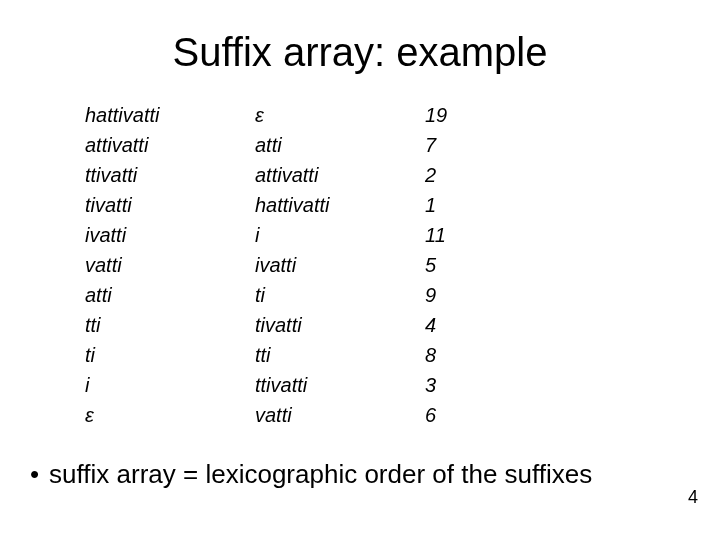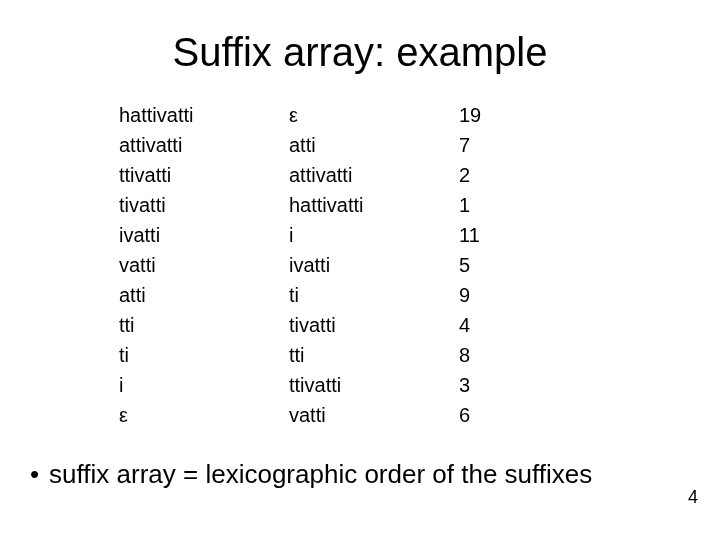--- a/index.html
+++ b/index.html
@@ -11,35 +11,36 @@
       width: 720px;
       height: 540px;
       background: #ffffff;
       font-family: Arial, Helvetica, sans-serif;
       position: relative;
       overflow: hidden;
     }
     .slide {
       width: 100%;
       height: 100%;
-      padding: 20px 24px;
+      padding: 20px 40px;
       position: relative;
     }
     .title {
       font-size: 40px;
       font-weight: normal;
       text-align: center;
       margin-top: 10px;
       margin-bottom: 25px;
       color: #000;
     }
     .table-wrap {
-      margin-left: 95px;
+      margin-left: 45px;
       display: flex;
       gap: 60px;
+      font-style: italic;
     }
     .col {
       display: flex;
       flex-direction: column;
     }
     .col1 { width: 110px; }
     .col2 { width: 110px; }
     .col3 { width: 40px; }
     .cell {
       font-size: 20px;

